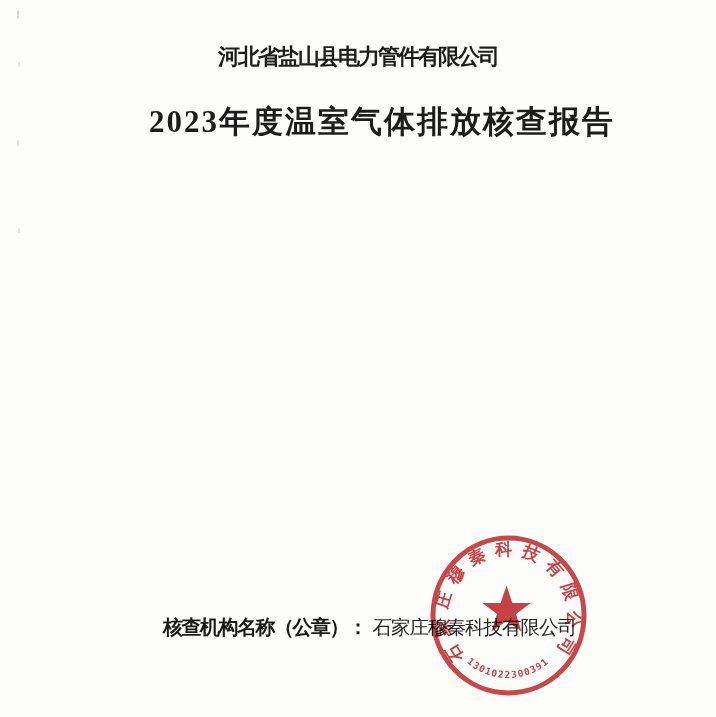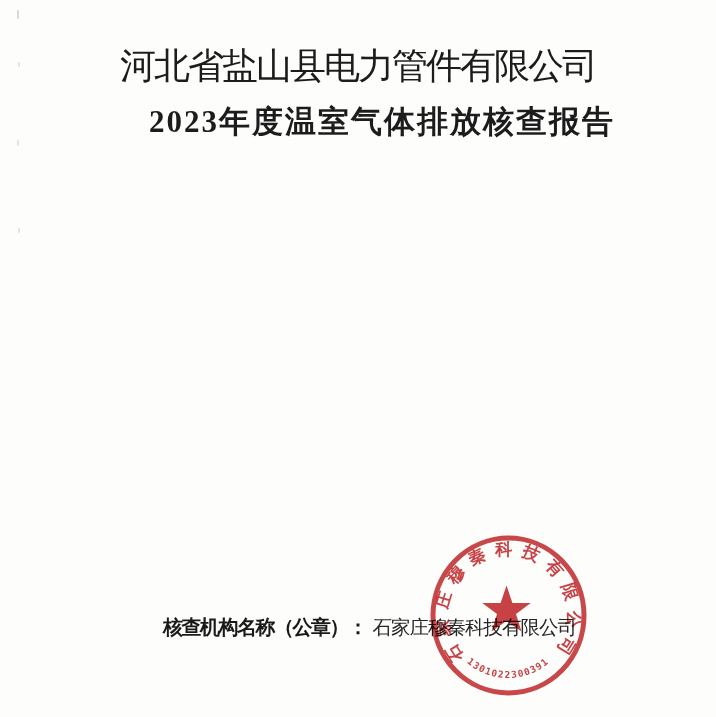--- a/index.html
+++ b/index.html
@@ -16,22 +16,22 @@
     font-family: "Liberation Serif", "DejaVu Serif", serif;
     color: #161616;
   }
   
   .title-line1 {
     position: absolute;
     top: 42px;
     left: 0;
     width: 100%;
     text-align: center;
-    font-weight: normal;
-    font-size: 36px;
+    font-weight: bold;
+    font-size: 22px;
     letter-spacing: -2px;
     color: #1c1c1c;
     white-space: nowrap;
   }
   .title-line2 {
     position: absolute;
     top: 101px;
     left: 0;
     width: 100%;
     text-align: center;

